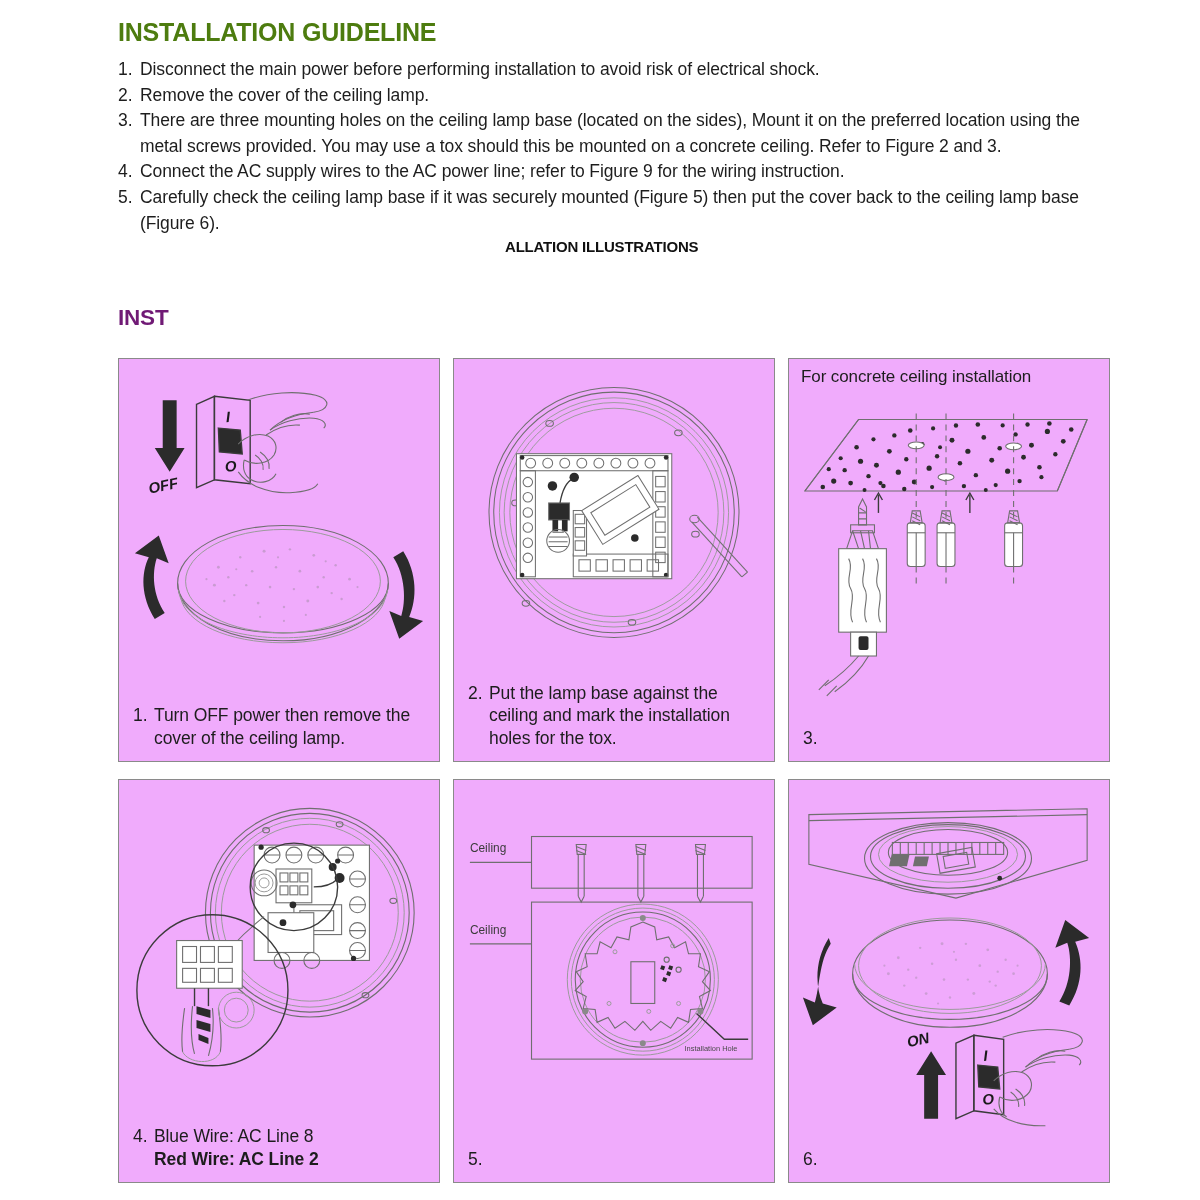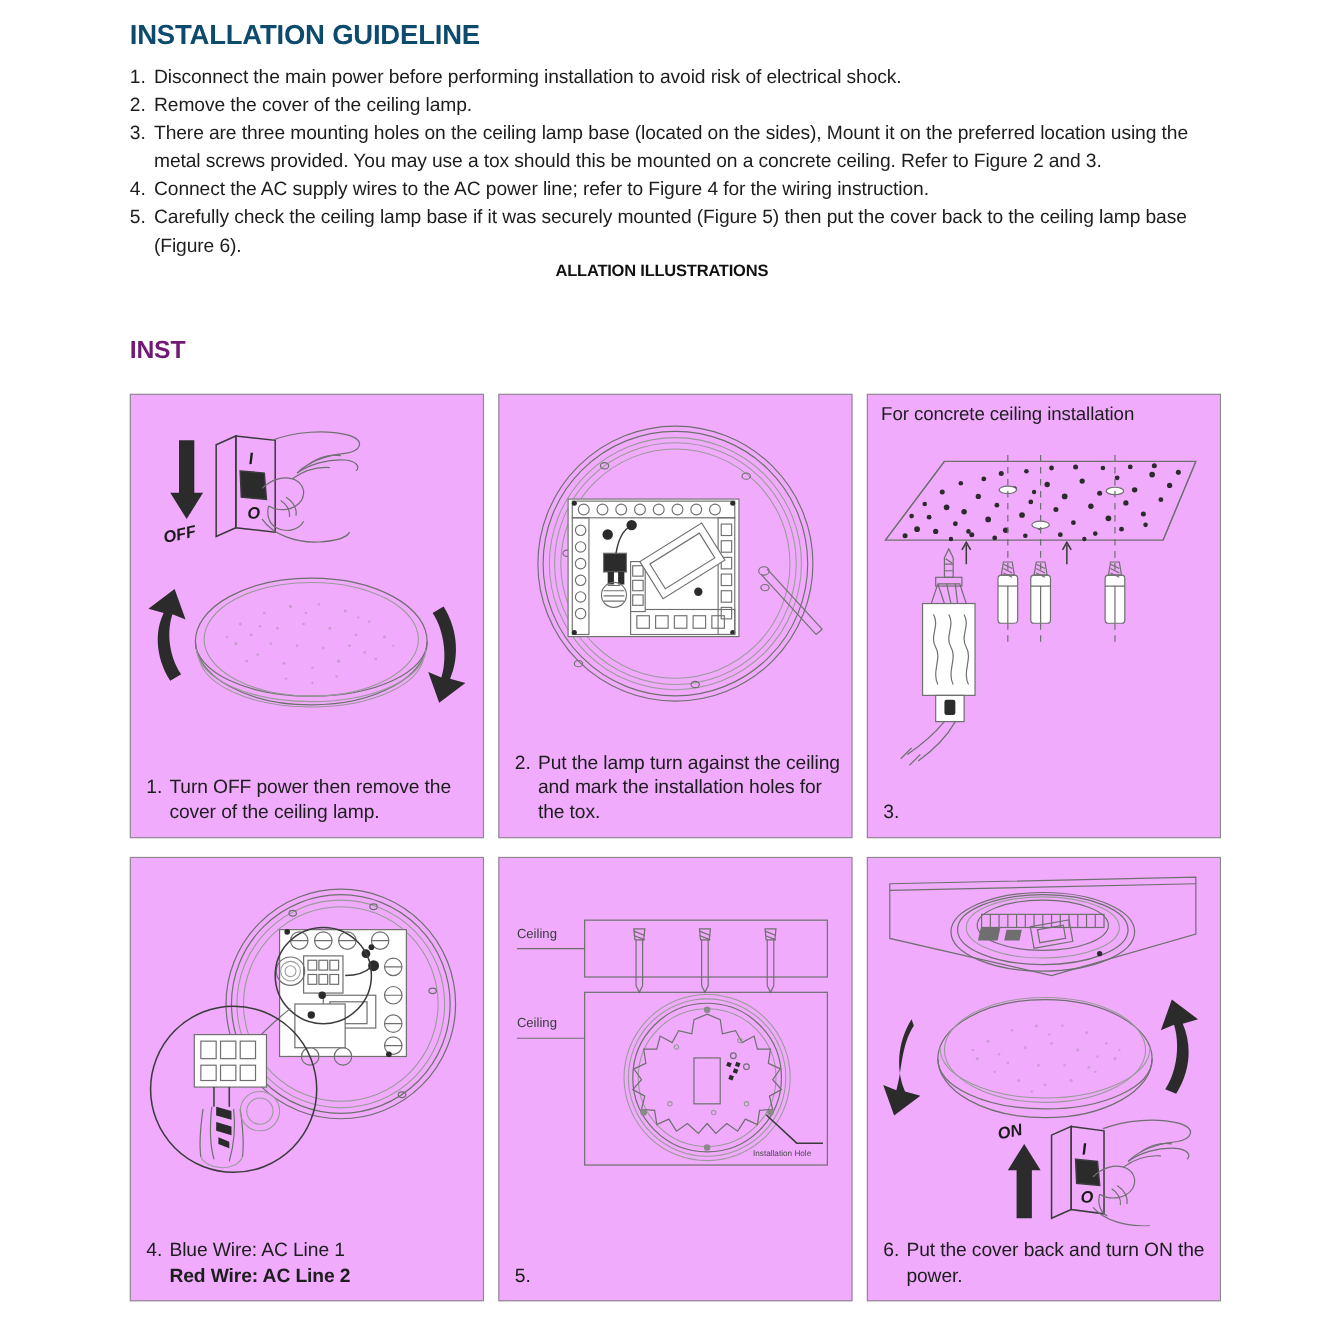--- a/index.html
+++ b/index.html
@@ -21,21 +21,21 @@
     position: absolute;
     left: 118px;
     top: 18px;
     width: 990px;
   }
   .doc-title {
     font-size: 25px;
     font-weight: bold;
     letter-spacing: -0.2px;
     margin: 0 0 10px 0;
-    color: #0c4a6e;
+    color: #4d7c0f;
   }
   .steps {
     margin: 0;
     padding: 0;
     list-style: none;
   }
   .step {
     display: flex;
     font-size: 17.5px;
     line-height: 25.6px;
@@ -148,21 +148,21 @@
     <li class="step">
       <span class="step-num">2.</span>
       <span class="step-text">Remove the cover of the ceiling lamp.</span>
     </li>
     <li class="step">
       <span class="step-num">3.</span>
       <span class="step-text">There are three mounting holes on the ceiling lamp base (located on the sides), Mount it on the preferred location using the metal screws provided. You may use a tox should this be mounted on a concrete ceiling. Refer to Figure 2 and 3.</span>
     </li>
     <li class="step">
       <span class="step-num">4.</span>
-      <span class="step-text">Connect the AC supply wires to the AC power line; refer to Figure 4 for the wiring instruction.</span>
+      <span class="step-text">Connect the AC supply wires to the AC power line; refer to Figure 9 for the wiring instruction.</span>
     </li>
     <li class="step">
       <span class="step-num">5.</span>
       <span class="step-text">Carefully check the ceiling lamp base if it was securely mounted (Figure 5) then put the cover back to the ceiling lamp base (Figure 6).</span>
     </li>
   </ol>
 </div>
 
 <div class="overlap-heading">ALLATION ILLUSTRATIONS</div>
 <div class="section-stub">INST</div>
@@ -365,21 +365,21 @@
         <g>
           <path class="ln" d="M243 172 L296 230"></path>
           <path class="ln" d="M249 167 L302 225"></path>
           <path class="ln" d="M296 230 L302 225"></path>
           <ellipse class="ln" cx="246" cy="169" rx="5" ry="4"></ellipse>
         </g>
       </svg>
     </div>
     <div class="caption">
       <span class="cap-num">2.</span>
-      <span class="cap-body">Put the lamp turn against the ceiling and mark the installation holes for the tox.</span>
+      <span class="cap-body">Put the lamp base against the ceiling and mark the installation holes for the tox.</span>
     </div>
   </div>
 
   <div class="cell">
     <div class="panel-head">For concrete ceiling installation</div>
     <div class="fig">
       <svg viewBox="0 0 322 330" preserveAspectRatio="xMidYMid meet">
 
         <g>
           <path class="ln" d="M70 46 L300 46 L270 118 L16 118 Z"></path>
@@ -605,21 +605,21 @@
           <path class="ln-lt" d="M64 270 C70 282 96 284 102 270"></path>
 
           <circle class="ln-lt" cx="118" cy="228" r="18"></circle>
           <circle class="ln-lt" cx="118" cy="228" r="12"></circle>
         </g>
       </svg>
     </div>
     <div class="caption">
       <span class="cap-num">4.</span>
       <span class="cap-body">
-        <span>Blue Wire: AC Line 1</span>
+        <span>Blue Wire: AC Line 8</span>
         <span class="cap-line2">Red Wire: AC Line 2</span>
       </span>
     </div>
   </div>
 
   <div class="cell">
     <div class="fig">
       <svg viewBox="0 0 322 330" preserveAspectRatio="xMidYMid meet">
 
         <g>
@@ -797,17 +797,16 @@
           <path class="ln" d="M206 316 C216 328 236 334 258 333"></path>
           <path class="ln" d="M223 299 C228 302 232 308 231 314"></path>
           <path class="ln" d="M228 296 C234 300 238 306 237 313"></path>
           <path class="ln" d="M249 266 C256 260 268 256 278 258"></path>
           <path class="ln" d="M234 279 C244 272 256 268 268 269"></path>
         </g>
       </svg>
     </div>
     <div class="caption">
       <span class="cap-num">6.</span>
-      <span class="cap-body">Put the cover back and turn ON the power.</span>
     </div>
   </div>
 
 </div>
 
 </body></html>

